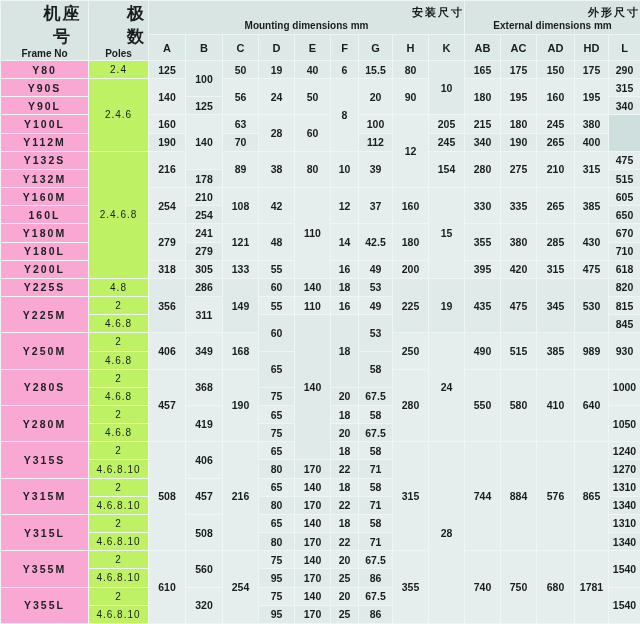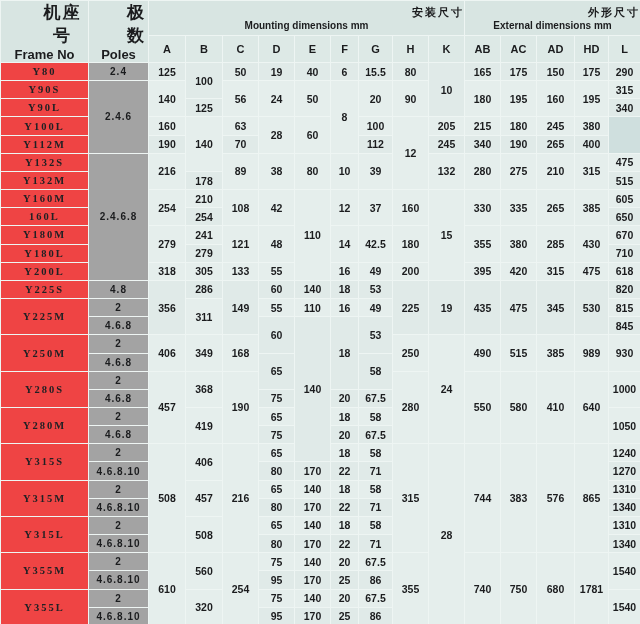--- a/index.html
+++ b/index.html
@@ -15,28 +15,28 @@
   }
   th, td {
     border:1.5px solid #eef5f3;
     text-align:center; vertical-align:middle;
     padding:0; color:#1b1c1e; overflow:hidden;
   }
   thead th { background:#d8e5e2; font-weight:bold; }
   .group-head .zh { font-size:11px; letter-spacing:2px;text-align:right; }
   .group-head .en { font-size:10px; font-weight:bold; }
   .side-head .zh { font-size:17px; letter-spacing:2px;margin-left:36px; }
-  .side-head .en { font-size:13px; }
+  .side-head .en { font-size:10px; }
   tr.letters th { height:25px; font-size:11px; background:#dde9e6; }
   tbody tr { height:18px; }
   .frame-cell {
-    background:#ef4444; font-weight:bold; font-size:10.5px;
-    letter-spacing:2px; color:#202124;font-family:Liberation Serif, serif;
+    background:#f9a8d4; font-weight:bold; font-size:10.5px;
+    letter-spacing:2px; color:#202124;
   }
-  .poles-cell { background:#a3a3a3; font-weight:bold; font-size:10px; letter-spacing:1px; }
+  .poles-cell { background:#bef264; font-weight:normal; font-size:10px; letter-spacing:1px; }
   .value-cell { background:#e0eae8; font-weight:bold; font-size:10.5px; }
   tbody tr:nth-child(even) .value-cell { background:#e5eeec; }
   col.c-frame { background:#d9e5e1; }
 </style>
 </head>
 <body>
 
 <div class="page">
   <table>
     <colgroup>
@@ -161,21 +161,21 @@
         </tr>
         <tr>
           <td class="frame-cell">Y132S</td>
           <td rowspan="7" class="poles-cell">2.4.6.8</td>
           <td rowspan="2" class="value-cell">216</td>
           <td rowspan="2" class="value-cell">89</td>
           <td rowspan="2" class="value-cell">38</td>
           <td rowspan="2" class="value-cell">80</td>
           <td rowspan="2" class="value-cell">10</td>
           <td rowspan="2" class="value-cell">39</td>
-          <td rowspan="2" class="value-cell">132</td>
+          <td rowspan="2" class="value-cell">154</td>
           <td rowspan="2" class="value-cell">280</td>
           <td rowspan="2" class="value-cell">275</td>
           <td rowspan="2" class="value-cell">210</td>
           <td rowspan="2" class="value-cell">315</td>
           <td class="value-cell">475</td>
         </tr>
         <tr>
           <td class="frame-cell">Y132M</td>
           <td class="value-cell">178</td>
           <td class="value-cell">515</td>
@@ -331,21 +331,21 @@
           <td class="poles-cell">2</td>
           <td rowspan="6" class="value-cell">508</td>
           <td rowspan="2" class="value-cell">406</td>
           <td rowspan="6" class="value-cell">216</td>
           <td class="value-cell">65</td>
           <td class="value-cell">18</td>
           <td class="value-cell">58</td>
           <td rowspan="6" class="value-cell">315</td>
           <td rowspan="10" class="value-cell">28</td>
           <td rowspan="6" class="value-cell">744</td>
-          <td rowspan="6" class="value-cell">383</td>
+          <td rowspan="6" class="value-cell">884</td>
           <td rowspan="6" class="value-cell">576</td>
           <td rowspan="6" class="value-cell">865</td>
           <td class="value-cell">1240</td>
         </tr>
         <tr>
           <td class="poles-cell">4.6.8.10</td>
           <td class="value-cell">80</td>
           <td class="value-cell">170</td>
           <td class="value-cell">22</td>
           <td class="value-cell">71</td>

